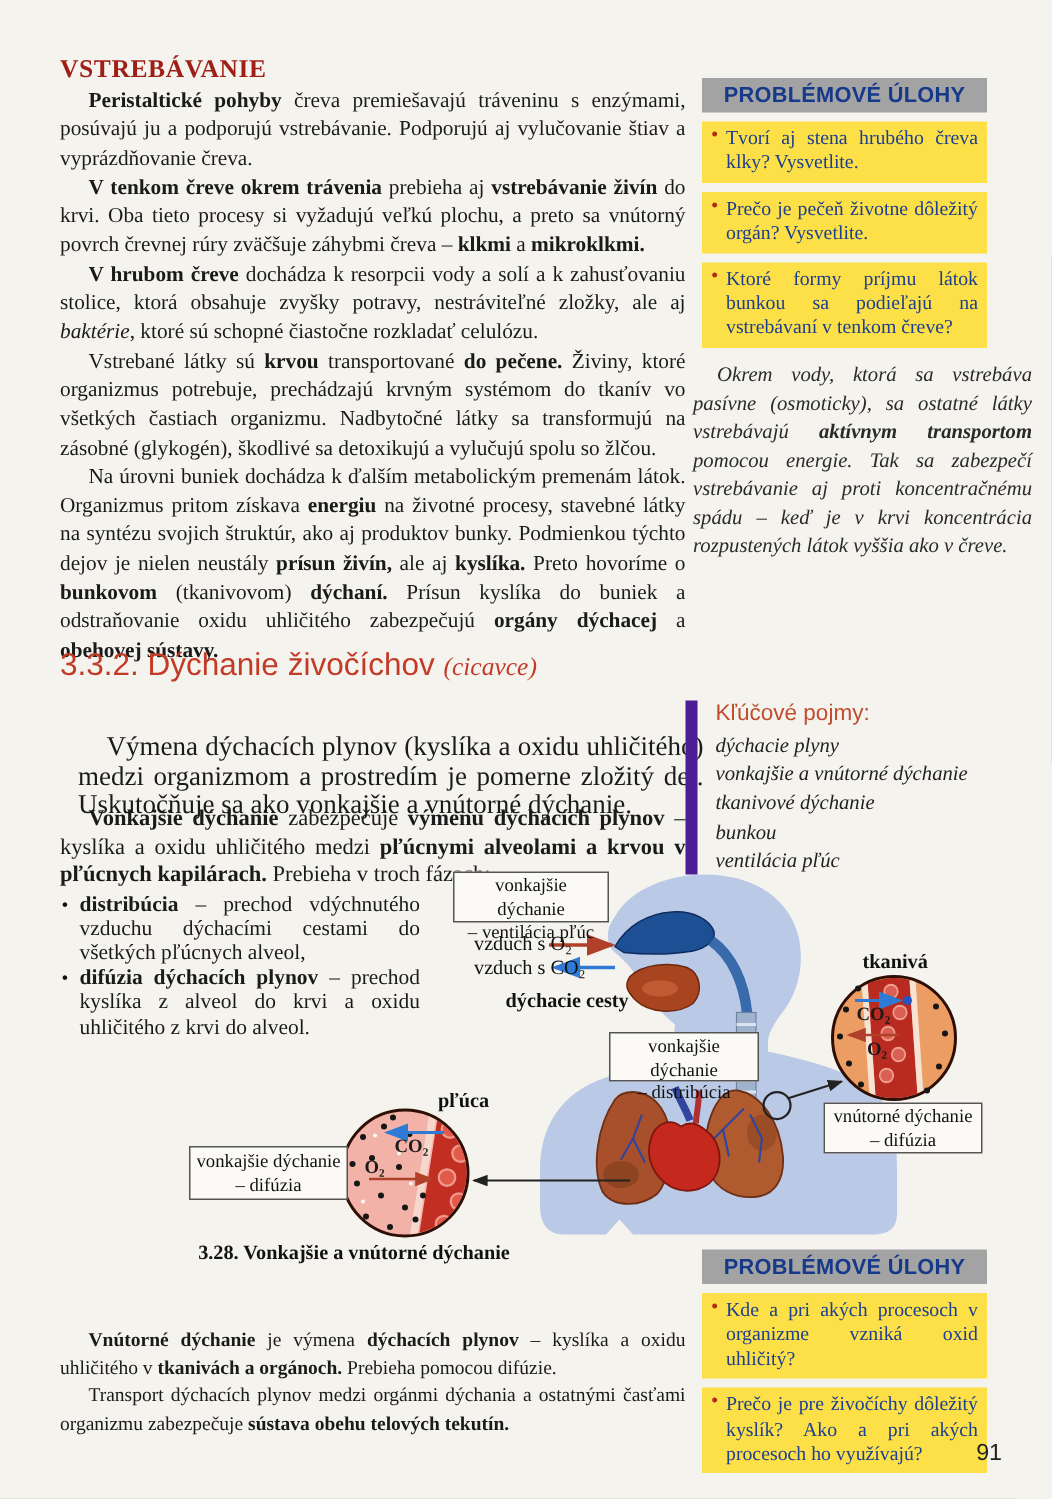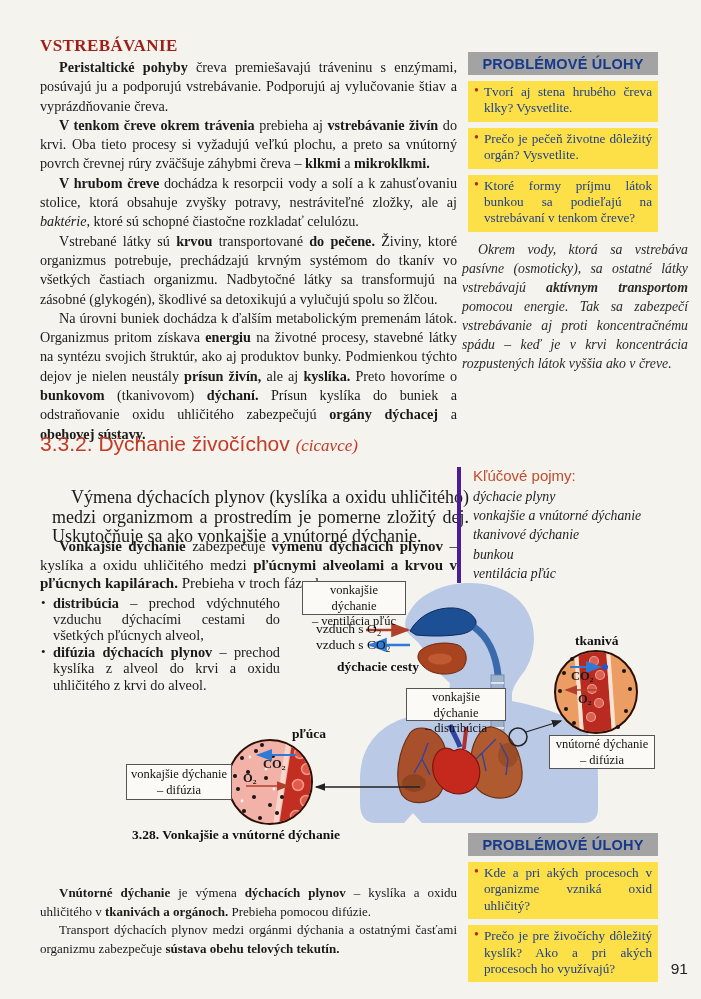--- a/index.html
+++ b/index.html
@@ -31,21 +31,21 @@
   .side-note .first{text-indent:16px;display:block;}
 
   .section-heading{position:absolute;left:40px;top:432px;margin:0;font-weight:normal;
                    font-family:"Liberation Sans",sans-serif;font-size:21px;color:#c23b27;}
   .section-heading .suffix{font-family:"Liberation Serif",serif;font-style:italic;
                            font-size:17px;color:#c23b27;}
 
   .intro-para{position:absolute;left:52px;top:470px;width:417px;font-size:18px;
               line-height:19.5px;text-align:justify;text-indent:19px;}
 
-  .key-terms{position:absolute;left:457px;top:467px;width:228px;border-left:4px solid #4c1d95;
+  .key-terms{position:absolute;left:457px;top:467px;width:228px;border-left:8px solid #4c1d95;
              padding-left:12px;box-sizing:border-box;}
   .kt-title{font-family:"Liberation Sans",sans-serif;font-size:15px;color:#c14d2e;margin-bottom:3px;}
   .kt-term{font-style:italic;font-size:13.8px;line-height:19.2px;color:#222;}
 
   .external-block{position:absolute;left:40px;top:537px;}
   .ext-para{width:417px;margin:0;font-size:15px;line-height:18.5px;text-indent:19px;text-align:justify;}
   ul.phases{width:240px;margin:2px 0 0;padding:0;list-style:none;
             font-size:14.3px;line-height:16.4px;text-align:justify;}
   ul.phases li{position:relative;padding-left:13px;margin:0;}
   ul.phases li::before{content:"•";position:absolute;left:1px;top:0;font-size:13px;color:#111;}
@@ -58,21 +58,21 @@
   .fig-box{position:absolute;border:1px solid #555;background:#fbfaf6;text-align:center;
            font-size:12.5px;line-height:15.5px;padding:1px 3px;color:#111;box-sizing:border-box;}
   .gas{position:absolute;font-size:12.5px;font-weight:bold;color:#1a1a1a;white-space:nowrap;}
   .fig-caption{position:absolute;left:56px;top:252px;width:300px;text-align:center;
                font-weight:bold;font-size:13.5px;color:#111;}
 
   .internal-paras{position:absolute;left:40px;top:884px;width:417px;font-size:13px;
                   line-height:18.5px;text-align:justify;}
   .internal-paras p{margin:0;text-indent:19px;}
 
-  .page-number{position:absolute;left:648px;top:960px;width:40px;text-align:right;
+  .page-number{position:absolute;left:628px;top:960px;width:40px;text-align:right;
                font-family:"Liberation Sans",sans-serif;font-size:15.5px;color:#222;}
 </style>
 </head>
 <body>
 
 <div class="page">
 
   <div class="h-absorption">VSTREBÁVANIE</div>
 
   <div class="absorption-paras">

